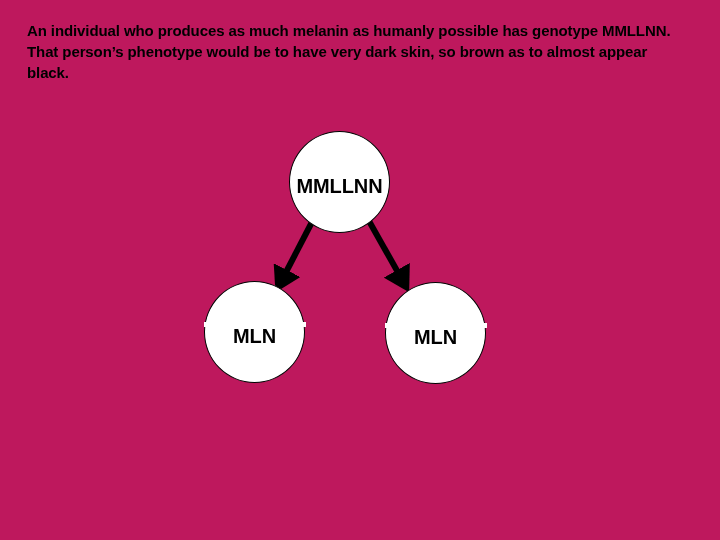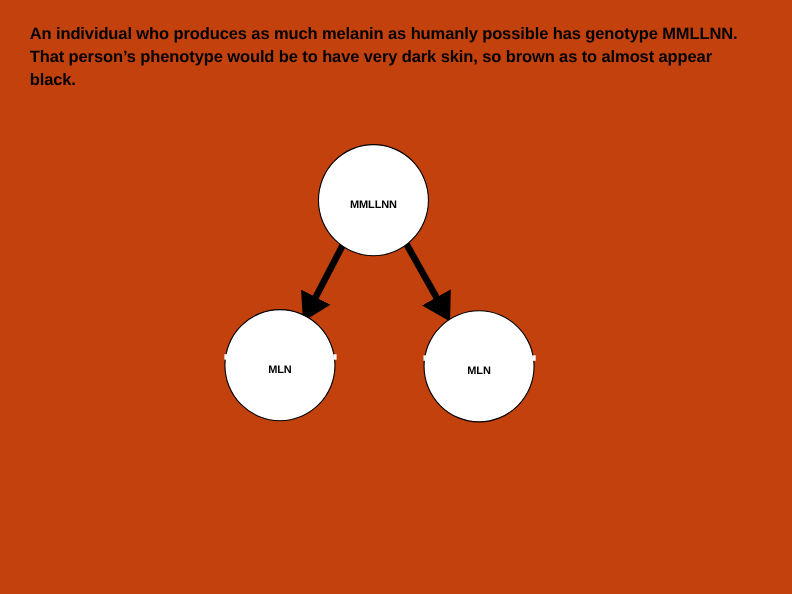--- a/index.html
+++ b/index.html
@@ -12,21 +12,21 @@
     height: 540px;
     position: relative;
     overflow: hidden;
     font-family: "Liberation Sans", sans-serif;
     color: #000000;
   }
 
   .slide {
     position: absolute;
     inset: 0;
-    background: #c2410c;
+    background: #be185d;
   }
 
   .para {
     position: absolute;
     font-family: "Liberation Sans", sans-serif;
     font-weight: bold;
     font-size: 15px;
     line-height: 21px;
     color: #000000;
     letter-spacing: -0.1px;
@@ -62,21 +62,21 @@
     box-sizing: border-box;
   }
 
   .node-label {
     position: absolute;
     left: 0;
     right: 0;
     text-align: center;
     font-family: "Liberation Sans", sans-serif;
     font-weight: bold;
-    font-size: 10px;
+    font-size: 20px;
     line-height: 15px;
     color: #000000;
     letter-spacing: -0.1px;
   }
 
   #node-parent {
     left: 289px;
     top: 131px;
     width: 101px;
     height: 102px;

